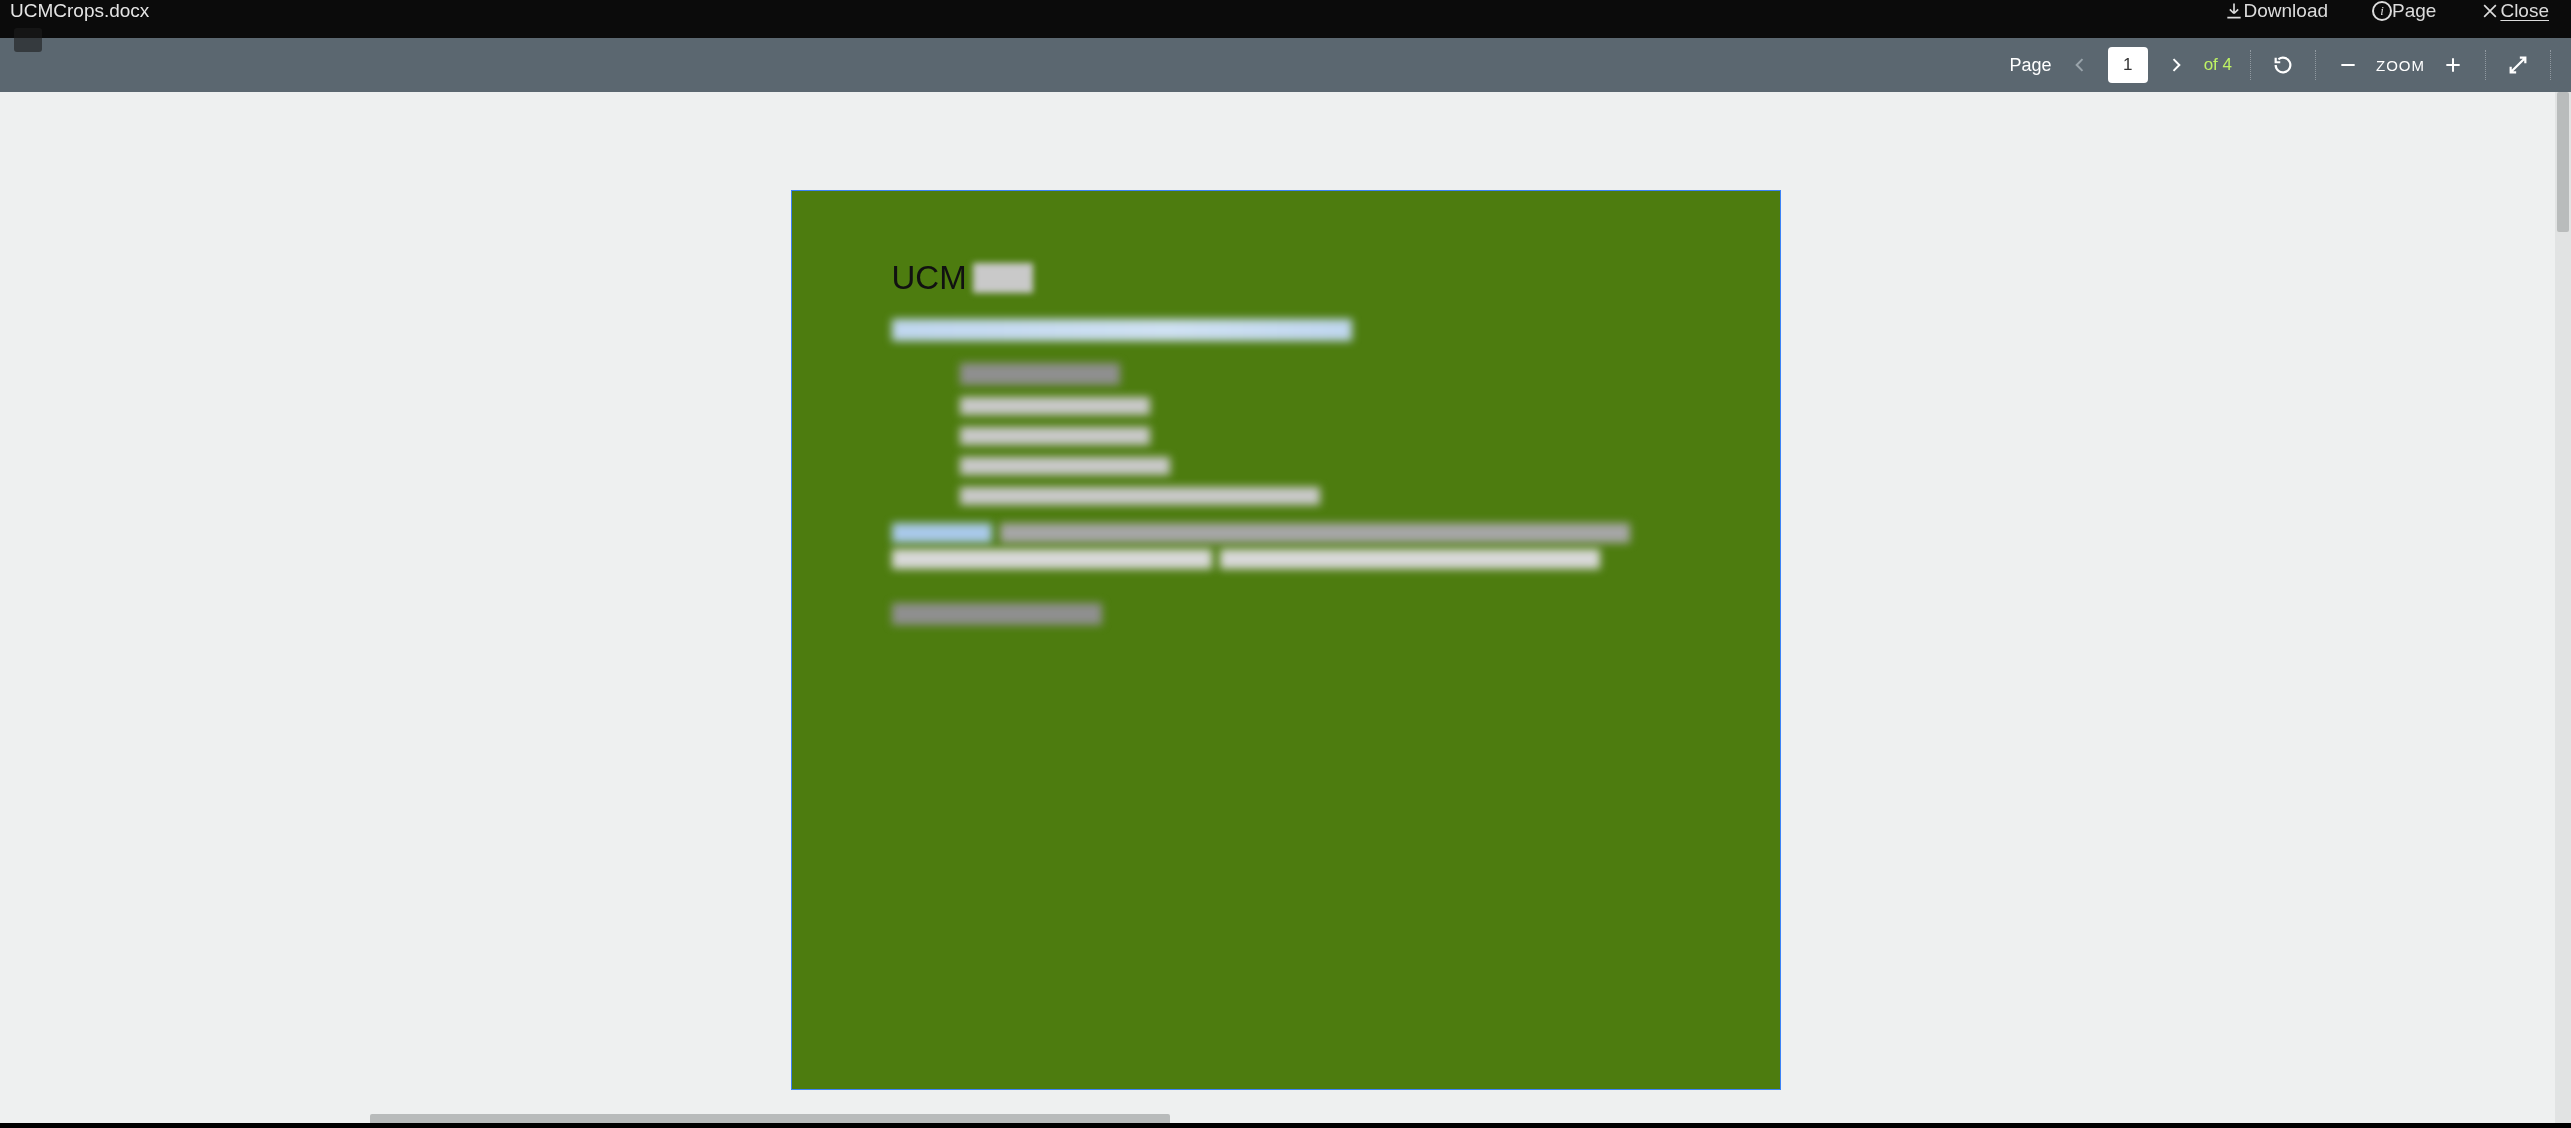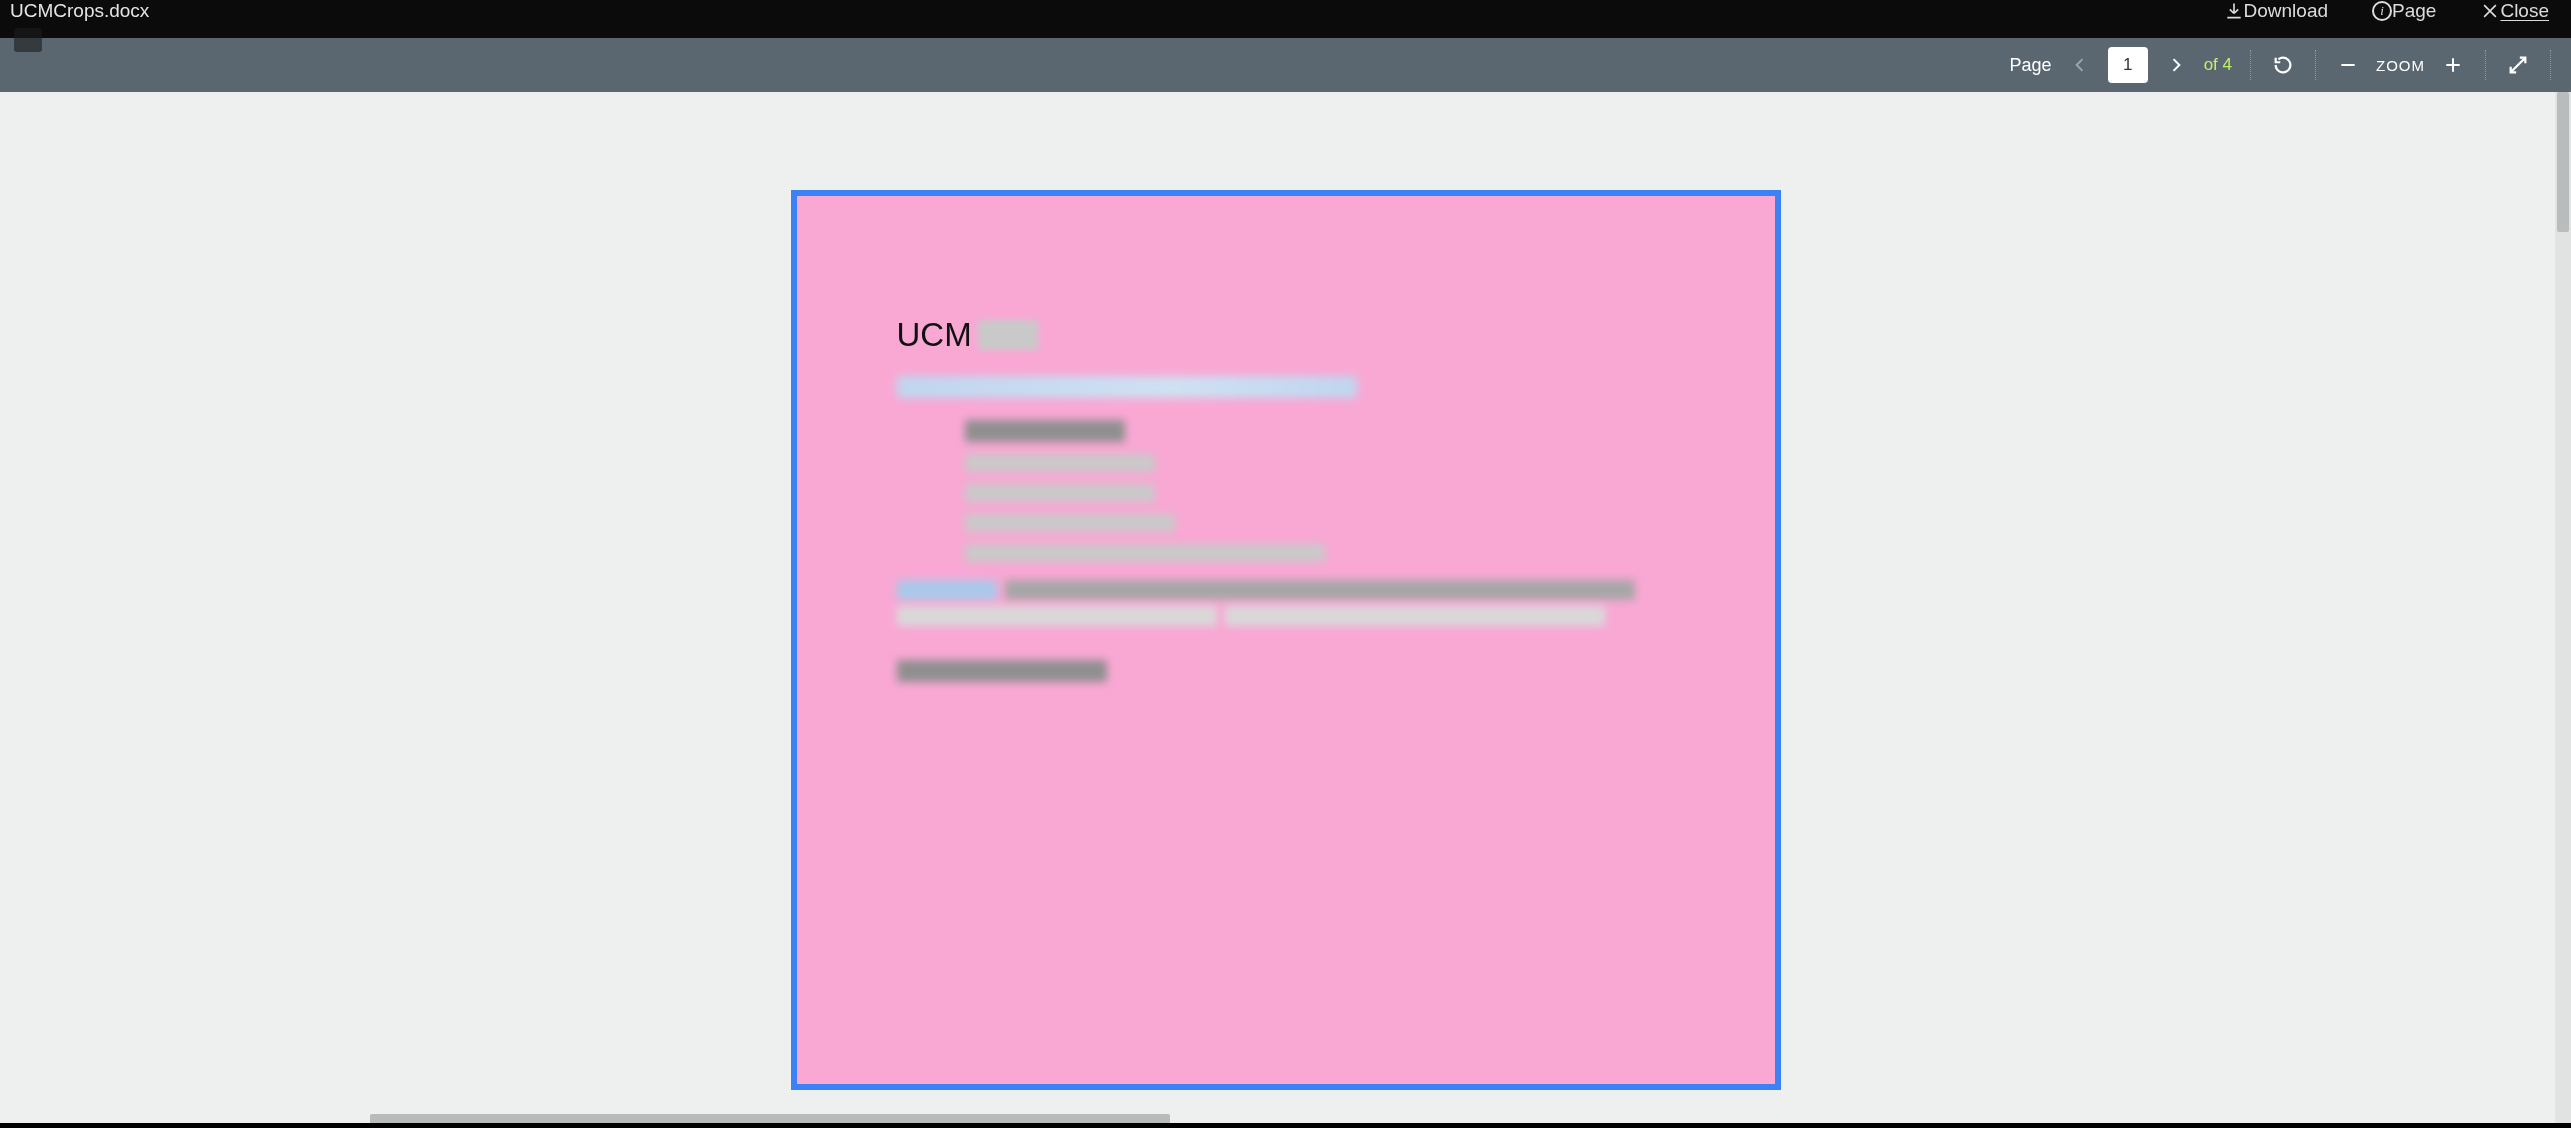--- a/index.html
+++ b/index.html
@@ -154,23 +154,23 @@
     border-radius: 2px;
   }
 
   .page {
     position: absolute;
     left: 50%;
     top: 98px;
     transform: translateX(-50%);
     width: 990px;
     min-height: 900px;
-    background: #f9a8d4;
-    border: 6px solid #3b82f6;
-    padding: 120px 100px 60px 100px;
+    background: #4d7c0f;
+    border: 1px solid #3b82f6;
+    padding: 68px 100px 60px 100px;
   }
   .doc-title-row { display:flex; align-items:center; gap:6px; margin-bottom: 22px;}
   .doc-title { font-size: 33px; font-weight: 400; color:#111; }
   .blur-frag {
     display: inline-block;
     background: #c9c9c9;
     filter: blur(3px);
   }
   .blur-title { width:60px; height:30px; }
   .blur-line {

